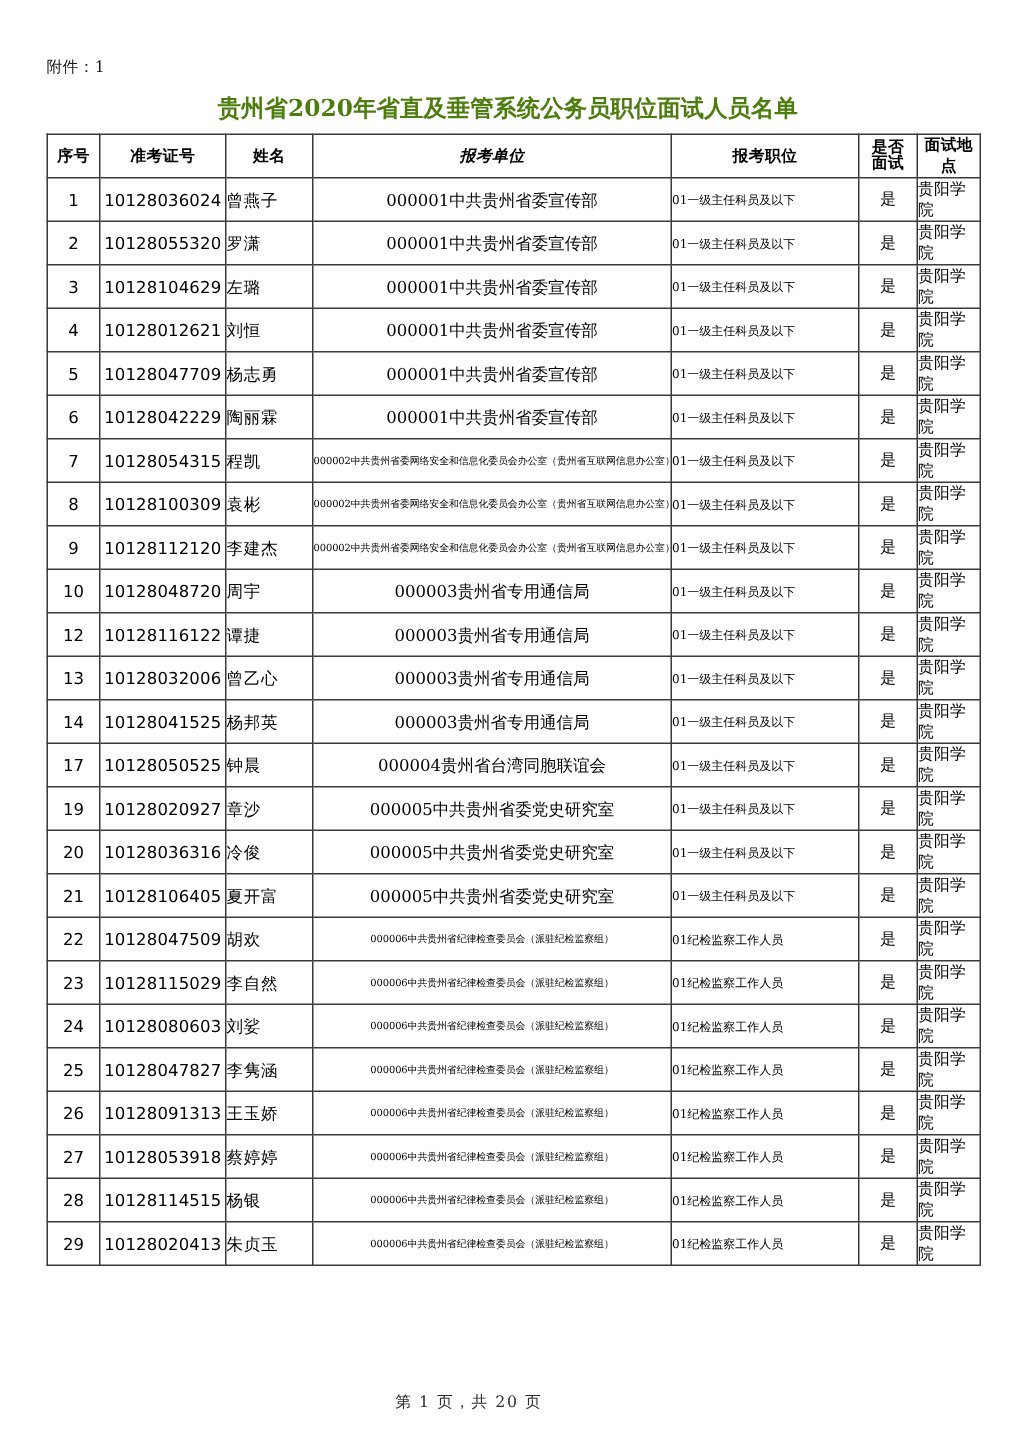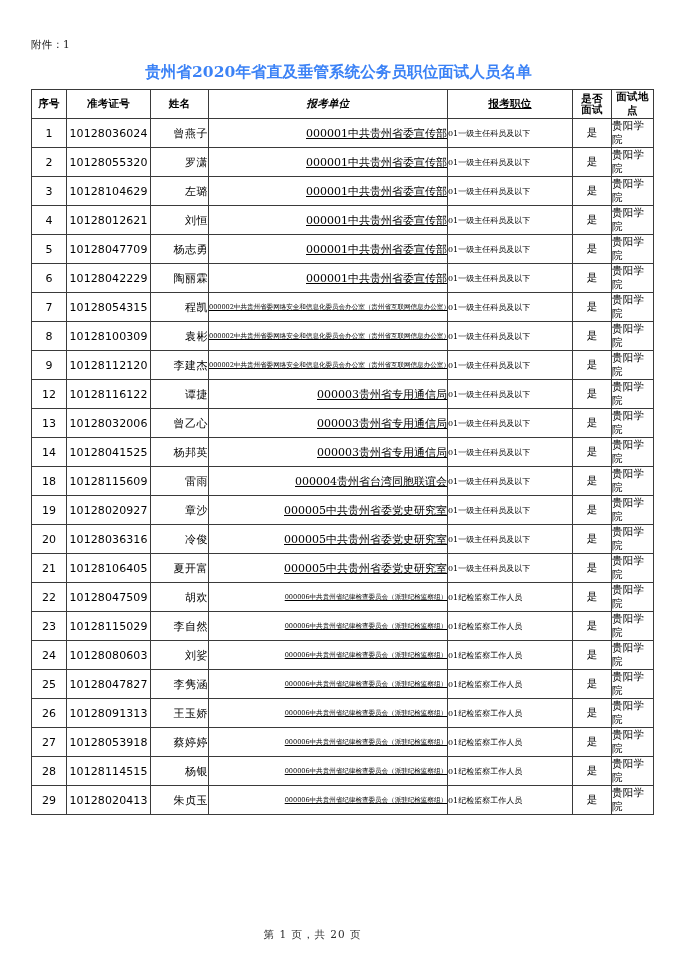--- a/index.html
+++ b/index.html
@@ -33,21 +33,21 @@
   }
   .doc-title {
     position: absolute;
     left: 0;
     top: 62px;
     width: 677px;
     text-align: center;
     font-size: 15.5px;
     font-weight: bold;
     letter-spacing: 0.1px;
-    color: #3b82f6;
+    color: #4d7c0f;
     font-family: "DejaVu Serif", "Liberation Serif", serif;
   }
   .table-wrap {
     position: absolute;
     left: 31px;
     top: 89px;
     width: 615px;
   }
   table.roster {
     border-collapse: collapse;
@@ -66,21 +66,21 @@
     height: 27px;
     font-size: 10.5px;
     font-weight: bold;
     text-align: center;
     letter-spacing: 0.3px;
   }
   th.c-seq    { width: 34px; }
   th.c-admit  { width: 83px; }
   th.c-name   { width: 57px; }
   th.c-unit   { width: 238px; font-style: italic; }
-  th.c-post   { width: 124px; text-decoration: underline; }
+  th.c-post   { width: 124px; }
   th.c-yn     { width: 38px; }
   th.c-site   { width: 41px; }
 
   .hdr-two-line {
     line-height: 1.05;
   }
   .hdr-two-line span { display: block; }
 
   table.roster tbody tr { height: 22.2px; }
 
@@ -89,31 +89,30 @@
     font-size: 11px;
     font-family: "DejaVu Sans", "Liberation Sans", sans-serif;
   }
   td.admit {
     text-align: center;
     font-size: 11px;
     letter-spacing: 0.1px;
     font-family: "DejaVu Sans", "Liberation Sans", sans-serif;
   }
   td.name {
-    text-align: right;
+    text-align: left;
     font-size: 11px;
     letter-spacing: 0.5px;
   }
   td.unit {
-    text-align: right;
+    text-align: center;
     padding-left: 3px;
     font-size: 11px;
     white-space: nowrap;
     overflow: hidden;
-    text-decoration: underline;
   }
   td.unit.small {
     font-size: 6.6px;
     letter-spacing: -0.05px;
   }
   td.post {
     text-align: left;
     padding-left: 3px;
     font-size: 8px;
     white-space: nowrap;
@@ -244,20 +243,29 @@
           <tr>
             <td class="seq">9</td>
             <td class="admit">10128112120</td>
             <td class="name">李建杰</td>
             <td class="unit small">000002中共贵州省委网络安全和信息化委员会办公室（贵州省互联网信息办公室）</td>
             <td class="post">01一级主任科员及以下</td>
             <td class="yn">是</td>
             <td class="site">贵阳学院</td>
           </tr>
           <tr>
+            <td class="seq">10</td>
+            <td class="admit">10128048720</td>
+            <td class="name">周宇</td>
+            <td class="unit">000003贵州省专用通信局</td>
+            <td class="post">01一级主任科员及以下</td>
+            <td class="yn">是</td>
+            <td class="site">贵阳学院</td>
+          </tr>
+          <tr>
             <td class="seq">12</td>
             <td class="admit">10128116122</td>
             <td class="name">谭捷</td>
             <td class="unit">000003贵州省专用通信局</td>
             <td class="post">01一级主任科员及以下</td>
             <td class="yn">是</td>
             <td class="site">贵阳学院</td>
           </tr>
           <tr>
             <td class="seq">13</td>
@@ -271,23 +279,23 @@
           <tr>
             <td class="seq">14</td>
             <td class="admit">10128041525</td>
             <td class="name">杨邦英</td>
             <td class="unit">000003贵州省专用通信局</td>
             <td class="post">01一级主任科员及以下</td>
             <td class="yn">是</td>
             <td class="site">贵阳学院</td>
           </tr>
           <tr>
-            <td class="seq">18</td>
-            <td class="admit">10128115609</td>
-            <td class="name">雷雨</td>
+            <td class="seq">17</td>
+            <td class="admit">10128050525</td>
+            <td class="name">钟晨</td>
             <td class="unit">000004贵州省台湾同胞联谊会</td>
             <td class="post">01一级主任科员及以下</td>
             <td class="yn">是</td>
             <td class="site">贵阳学院</td>
           </tr>
           <tr>
             <td class="seq">19</td>
             <td class="admit">10128020927</td>
             <td class="name">章沙</td>
             <td class="unit">000005中共贵州省委党史研究室</td>

